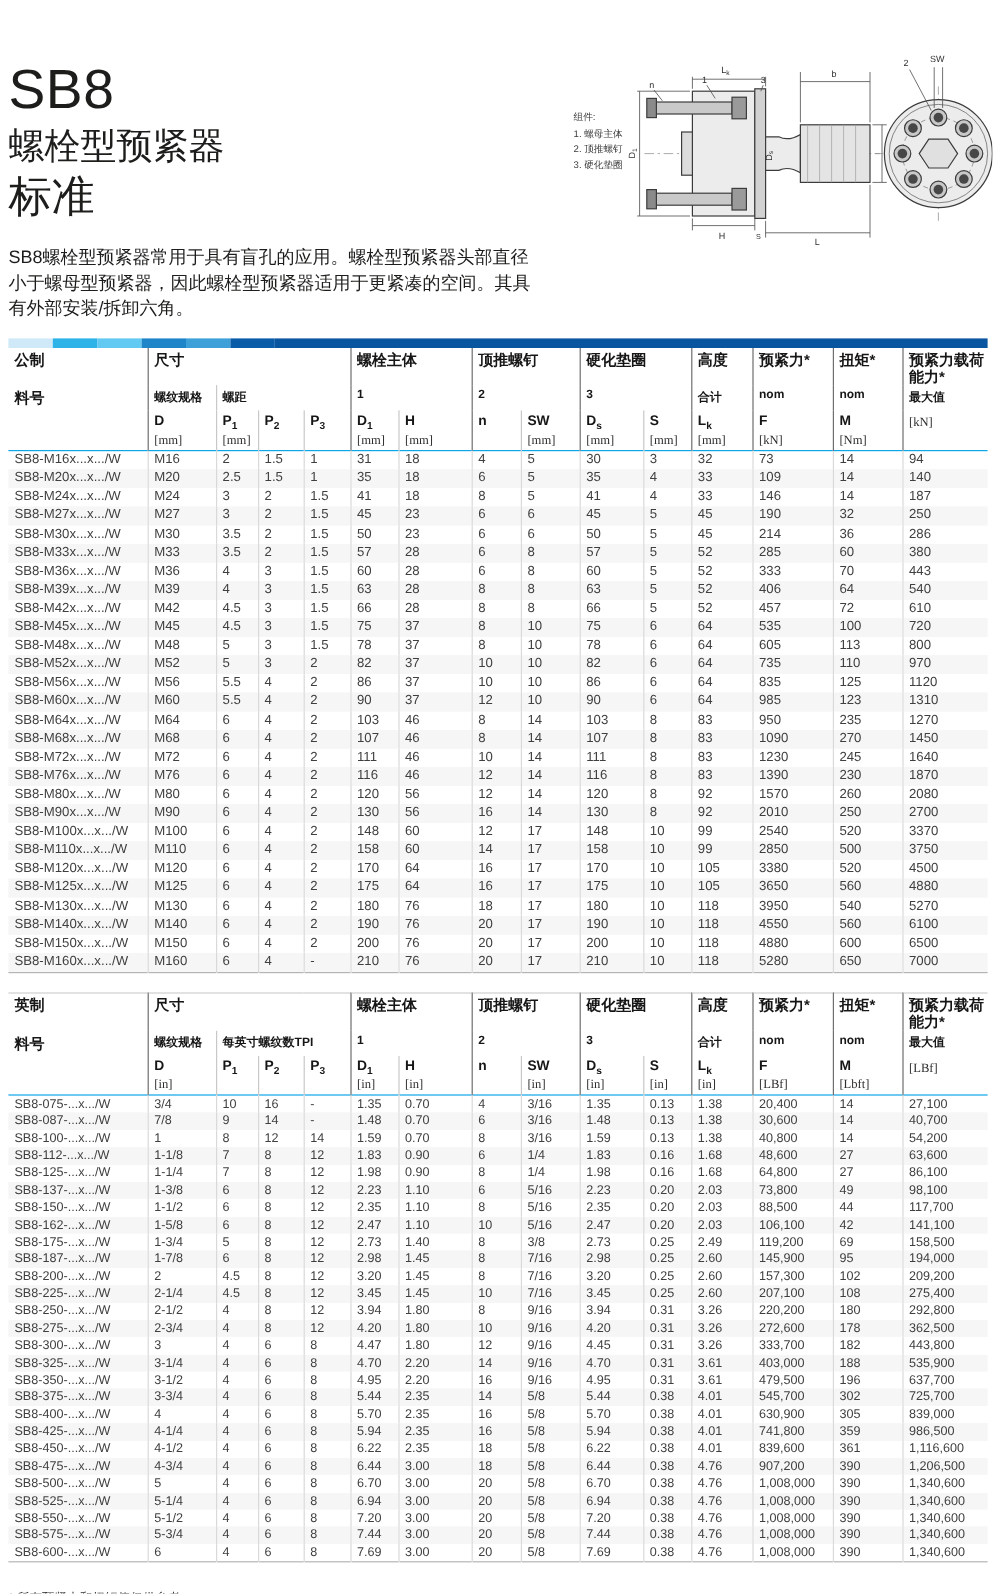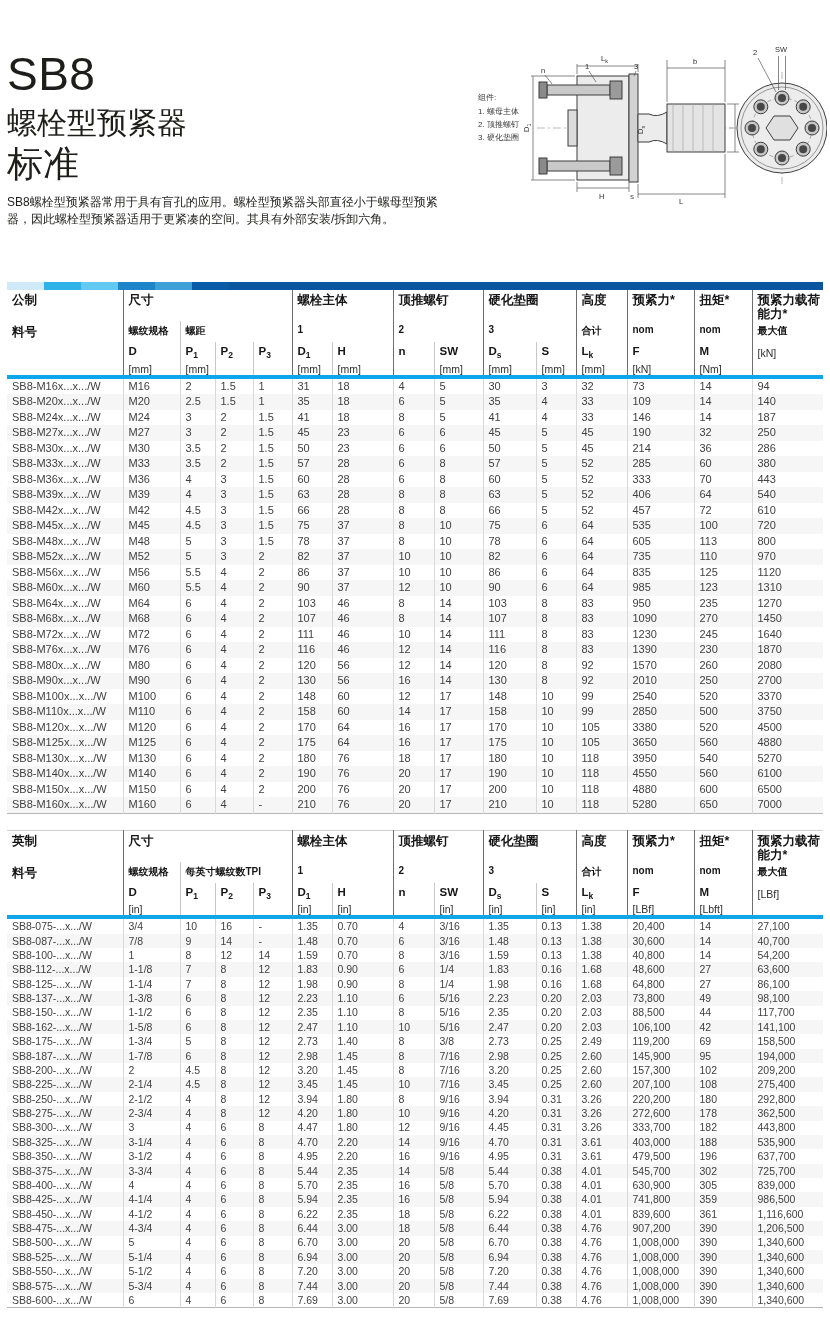--- a/index.html
+++ b/index.html
@@ -9,21 +9,21 @@
     font-family:"Liberation Sans","DejaVu Sans",sans-serif;
     color:#1d1d1b; position:relative; overflow:hidden;
   }
   .page { padding:0 7px; position:relative; }
 
   
   .hdr { height:282px; position:relative; }
   .title { font-size:46px; font-weight:400; letter-spacing:0.5px; padding-top:50px; line-height:1.05; }
   .sub1 { font-size:30px; font-weight:400; margin-top:8px; line-height:1.1; }
   .sub2 { font-size:36px; font-weight:400; margin-top:5px; line-height:1.1; }
-  .desc { font-size:12px; line-height:1.45; margin-top:10px; width:445px; }
+  .desc { font-size:15px; line-height:1.45; margin-top:20px; width:445px; }
 
   .drawing { position:absolute; top:40px; right:-4px; }
   .svgtxt { font-size:8px; fill:#3a3a3a; }
   .dim { stroke:#555; stroke-width:0.7; fill:none; }
   .part-line { stroke:#3c3c3c; stroke-width:1; }
   .dimlabel { font-size:7.5px; fill:#2e2e2e; }
 
   
   .bar { height:8px; display:flex; width:816px; }
   .bar-seg { width:37px; height:100%; }
@@ -33,27 +33,27 @@
   .dtable { border-collapse:collapse; table-layout:fixed; width:816px; border-bottom:1px solid #b5b5b5; }
   .dtable th { text-align:left; font-weight:bold; vertical-align:top; padding:3px 0 0 5px; color:#161616; white-space:nowrap; overflow:hidden; }
   .grp { font-size:12.5px; line-height:1.12; padding-top:6px; height:28px; }
   .grp.wrap { white-space:normal; }
   .sub { font-size:10px; height:21px; }
   .ref { text-align:center; font-size:10px; vertical-align:bottom; padding:0 0 1px 0; height:21px; }
   .th-part { vertical-align:bottom; padding-bottom:15px; font-size:12.5px; }
   .symcell { height:33px; }
   .sym { font-size:11.5px; line-height:1.1; }
   .sym sub { font-size:8.5px; }
-  .unit { font-size:10.5px; font-weight:normal; color:#2e2e2e; padding-top:2px; }
+  .unit { font-size:10.5px; font-weight:normal; color:#2e2e2e; padding-top:2px;font-family:Liberation Serif, serif; }
   .gs { border-left:1px solid #6e6e6e; }
   .cs { border-left:1px solid #c8c8c8; }
   .dtable tbody td { font-size:11px; color:#3f3f3f; padding:2px 0 2px 5px; white-space:nowrap; overflow:hidden; line-height:11.5px; }
   .dtable tbody td + td { border-left:1px solid #d9d9d9; }
   .dtable tbody tr:nth-child(even) { background:#f6f6f6; }
-  .dtable tbody tr:first-child td { border-top:4px solid #0ea5e9; }
+  .dtable tbody tr:first-child td { border-top:1px solid #0ea5e9; }
   .imp { margin-top:16px; border-top:1px solid #cfcfcf; }
   .imp tbody td { font-size:10.5px; line-height:10.6px; padding:1.9px 0 1.9px 5px; }
 
   
   .notes { margin-top:24px; font-size:10.5px; line-height:1.32; color:#1d1d1b; }
   .note.indent { padding-left:5px; }
 </style>
 </head>
 <body>
 

